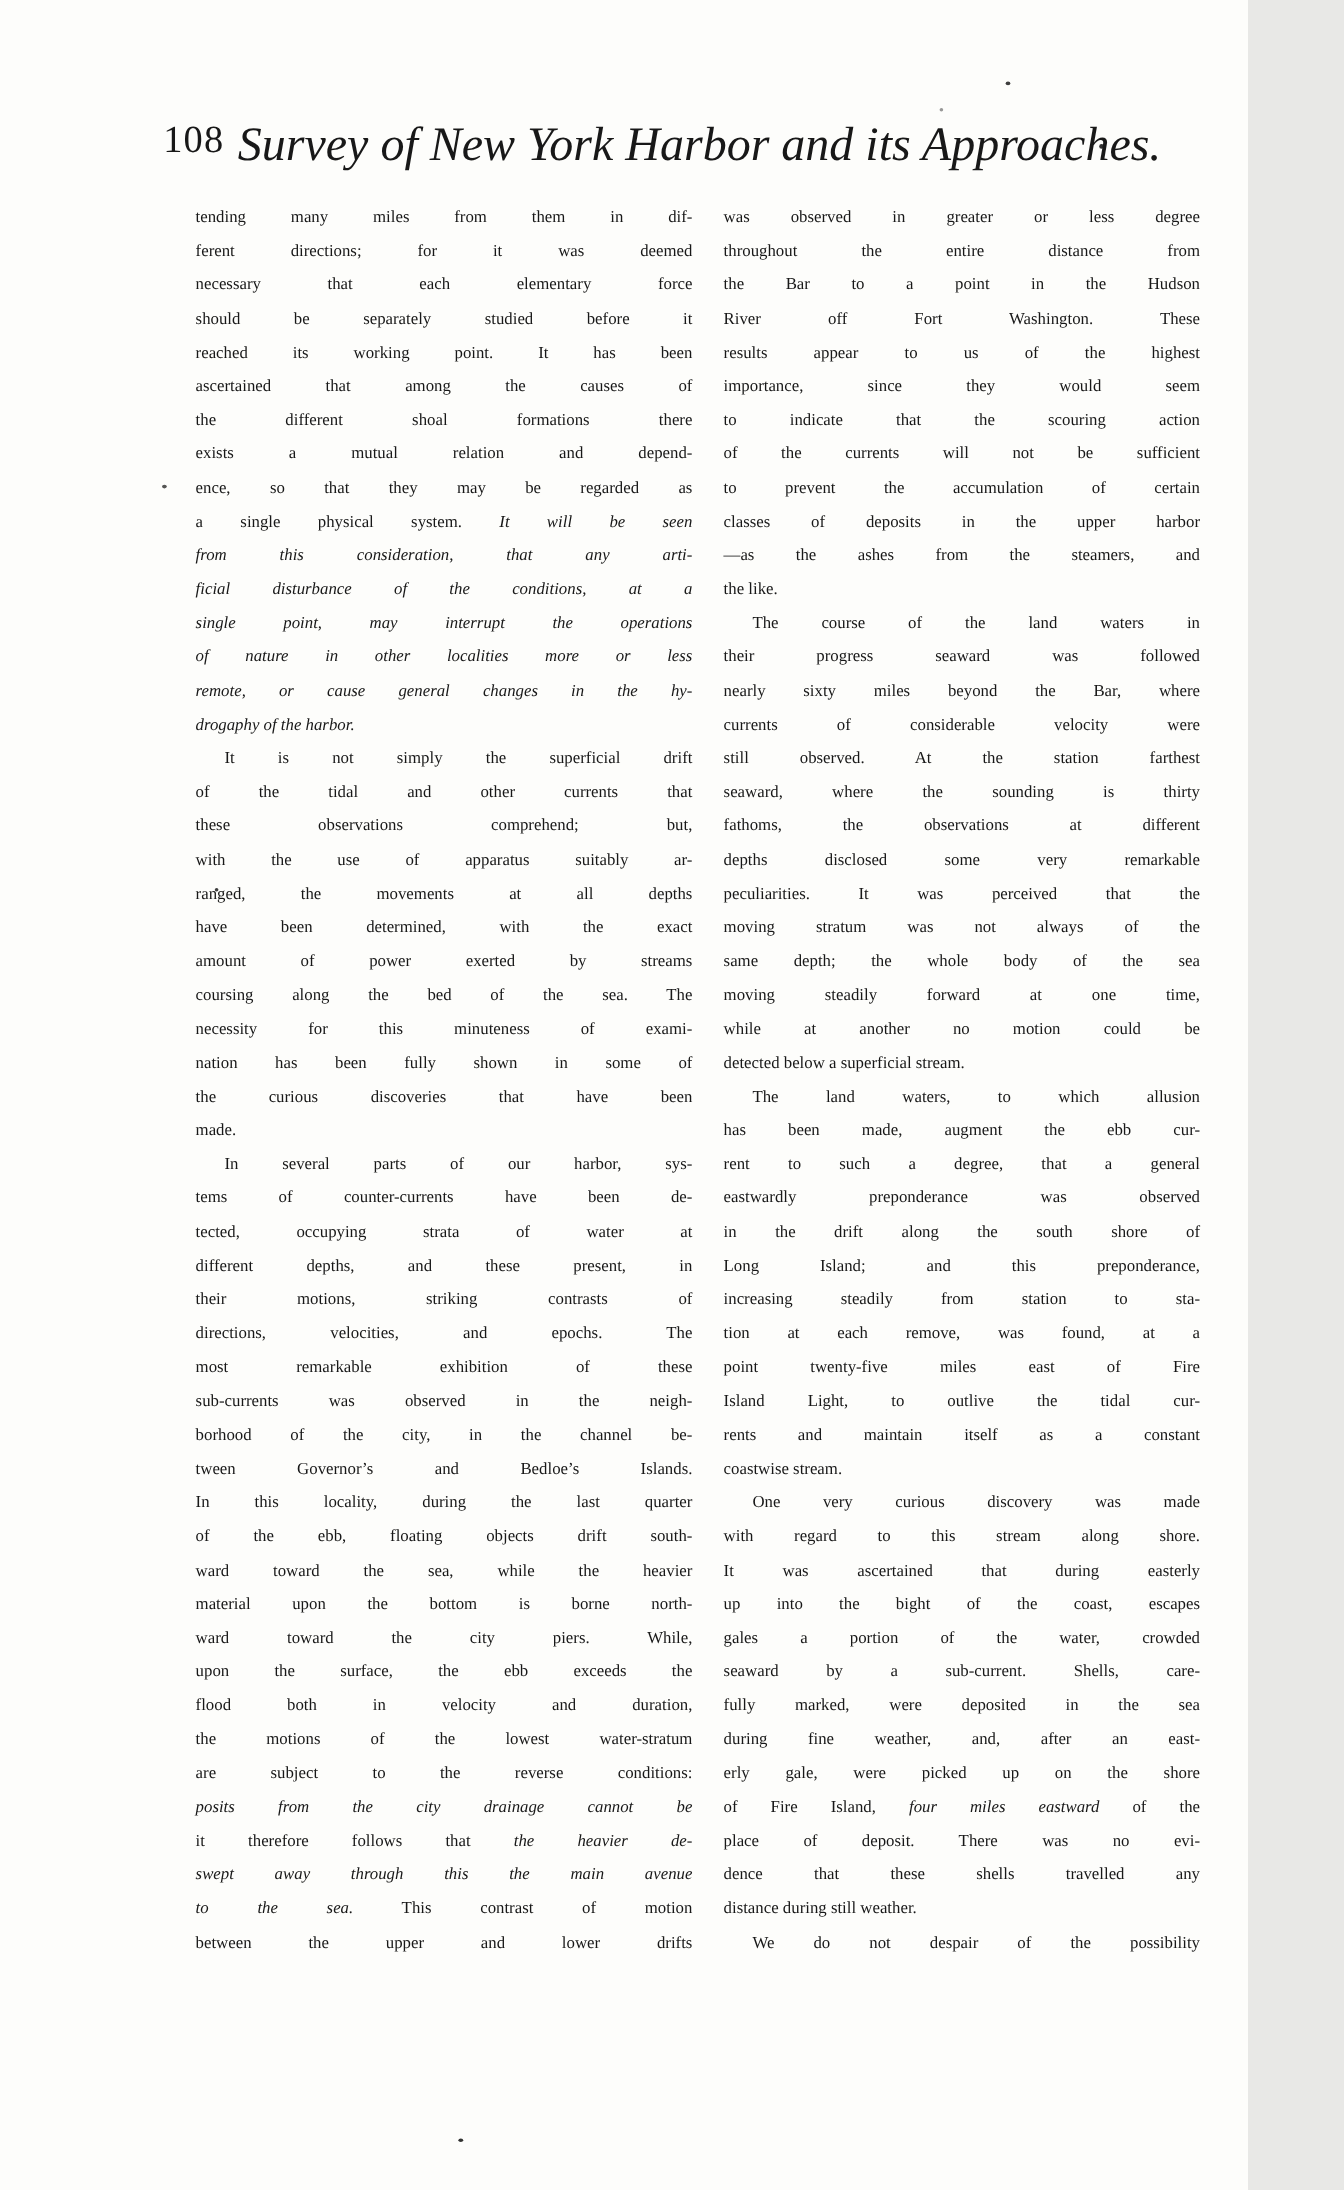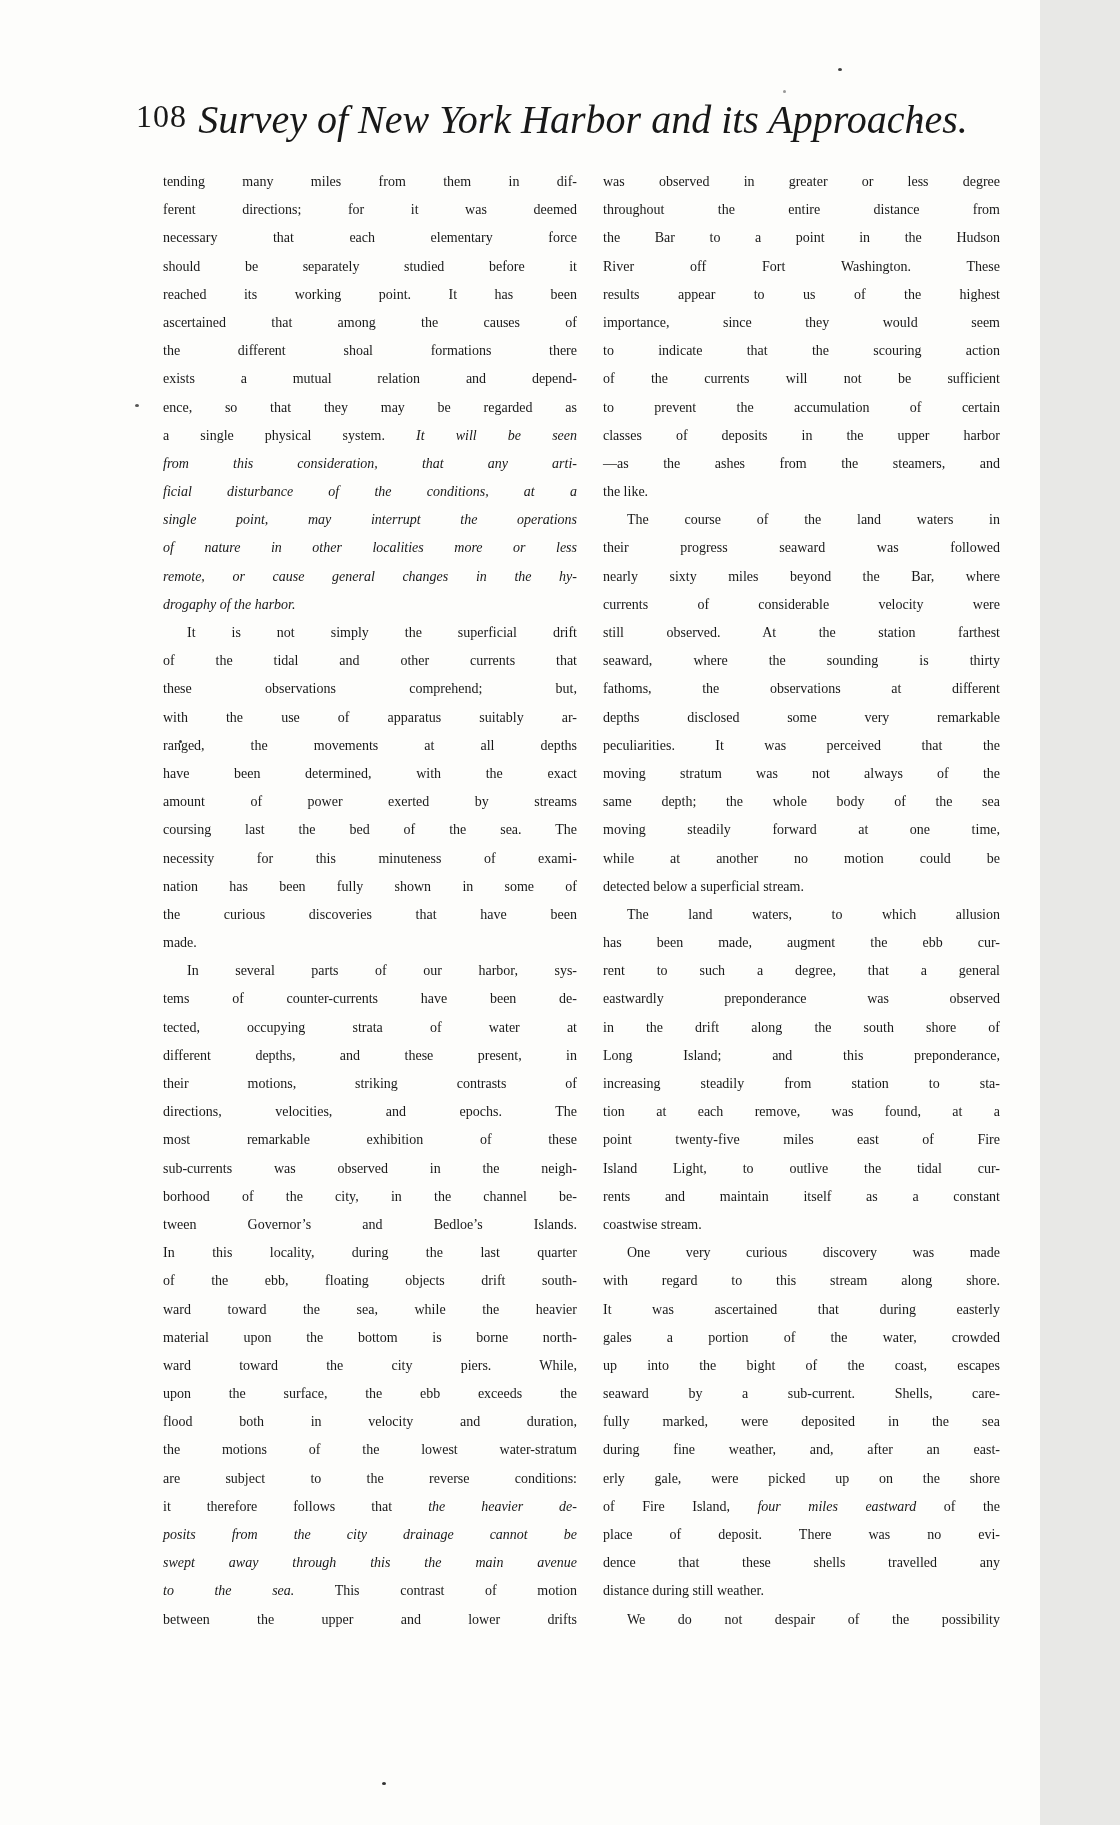--- a/index.html
+++ b/index.html
@@ -75,21 +75,21 @@
       <div class="line"><i>of nature in other localities more or less</i></div>
       <div class="line"><i>remote, or cause general changes in the hy-</i></div>
       <div class="line no-just"><i>drogaphy of the harbor.</i></div>
       <div class="line indent"><span>It is not simply the superficial drift</span></div>
       <div class="line"><span>of the tidal and other currents that</span></div>
       <div class="line"><span>these observations comprehend; but,</span></div>
       <div class="line"><span>with the use of apparatus suitably ar-</span></div>
       <div class="line"><span>ranged, the movements at all depths</span></div>
       <div class="line"><span>have been determined, with the exact</span></div>
       <div class="line"><span>amount of power exerted by streams</span></div>
-      <div class="line"><span>coursing last the bed of the sea. The</span></div>
+      <div class="line"><span>coursing along the bed of the sea. The</span></div>
       <div class="line"><span>necessity for this minuteness of exami-</span></div>
       <div class="line"><span>nation has been fully shown in some of</span></div>
       <div class="line"><span>the curious discoveries that have been</span></div>
       <div class="line no-just"><span>made.</span></div>
       <div class="line indent"><span>In several parts of our harbor, sys-</span></div>
       <div class="line"><span>tems of counter-currents have been de-</span></div>
       <div class="line"><span>tected, occupying strata of water at</span></div>
       <div class="line"><span>different depths, and these present, in</span></div>
       <div class="line"><span>their motions, striking contrasts of</span></div>
       <div class="line"><span>directions, velocities, and epochs. The</span></div>
@@ -99,22 +99,22 @@
       <div class="line"><span>tween Governor’s and Bedloe’s Islands.</span></div>
       <div class="line"><span>In this locality, during the last quarter</span></div>
       <div class="line"><span>of the ebb, floating objects drift south-</span></div>
       <div class="line"><span>ward toward the sea, while the heavier</span></div>
       <div class="line"><span>material upon the bottom is borne north-</span></div>
       <div class="line"><span>ward toward the city piers. While,</span></div>
       <div class="line"><span>upon the surface, the ebb exceeds the</span></div>
       <div class="line"><span>flood both in velocity and duration,</span></div>
       <div class="line"><span>the motions of the lowest water-stratum</span></div>
       <div class="line"><span>are subject to the reverse conditions:</span></div>
+      <div class="line"><i>posits from the city drainage cannot be</i></div>
       <div class="line"><span>it therefore follows that </span><i>the heavier de-</i></div>
-      <div class="line"><i>posits from the city drainage cannot be</i></div>
       <div class="line"><i>swept away through this the main avenue</i></div>
       <div class="line"><i>to the sea.</i><span> This contrast of motion</span></div>
       <div class="line"><span>between the upper and lower drifts</span></div>
     </div>
   <div class="col col-right">
       <div class="line"><span>was observed in greater or less degree</span></div>
       <div class="line"><span>throughout the entire distance from</span></div>
       <div class="line"><span>the Bar to a point in the Hudson</span></div>
       <div class="line"><span>River off Fort Washington. These</span></div>
       <div class="line"><span>results appear to us of the highest</span></div>
@@ -147,22 +147,22 @@
       <div class="line"><span>Long Island; and this preponderance,</span></div>
       <div class="line"><span>increasing steadily from station to sta-</span></div>
       <div class="line"><span>tion at each remove, was found, at a</span></div>
       <div class="line"><span>point twenty-five miles east of Fire</span></div>
       <div class="line"><span>Island Light, to outlive the tidal cur-</span></div>
       <div class="line"><span>rents and maintain itself as a constant</span></div>
       <div class="line no-just"><span>coastwise stream.</span></div>
       <div class="line indent"><span>One very curious discovery was made</span></div>
       <div class="line"><span>with regard to this stream along shore.</span></div>
       <div class="line"><span>It was ascertained that during easterly</span></div>
+      <div class="line"><span>up into the bight of the coast, escapes</span></div>
       <div class="line"><span>gales a portion of the water, crowded</span></div>
-      <div class="line"><span>up into the bight of the coast, escapes</span></div>
       <div class="line"><span>seaward by a sub-current. Shells, care-</span></div>
       <div class="line"><span>fully marked, were deposited in the sea</span></div>
       <div class="line"><span>during fine weather, and, after an east-</span></div>
       <div class="line"><span>erly gale, were picked up on the shore</span></div>
       <div class="line"><span>of Fire Island, </span><i>four miles eastward</i><span> of the</span></div>
       <div class="line"><span>place of deposit. There was no evi-</span></div>
       <div class="line"><span>dence that these shells travelled any</span></div>
       <div class="line no-just"><span>distance during still weather.</span></div>
       <div class="line indent"><span>We do not despair of the possibility</span></div>
     </div>

